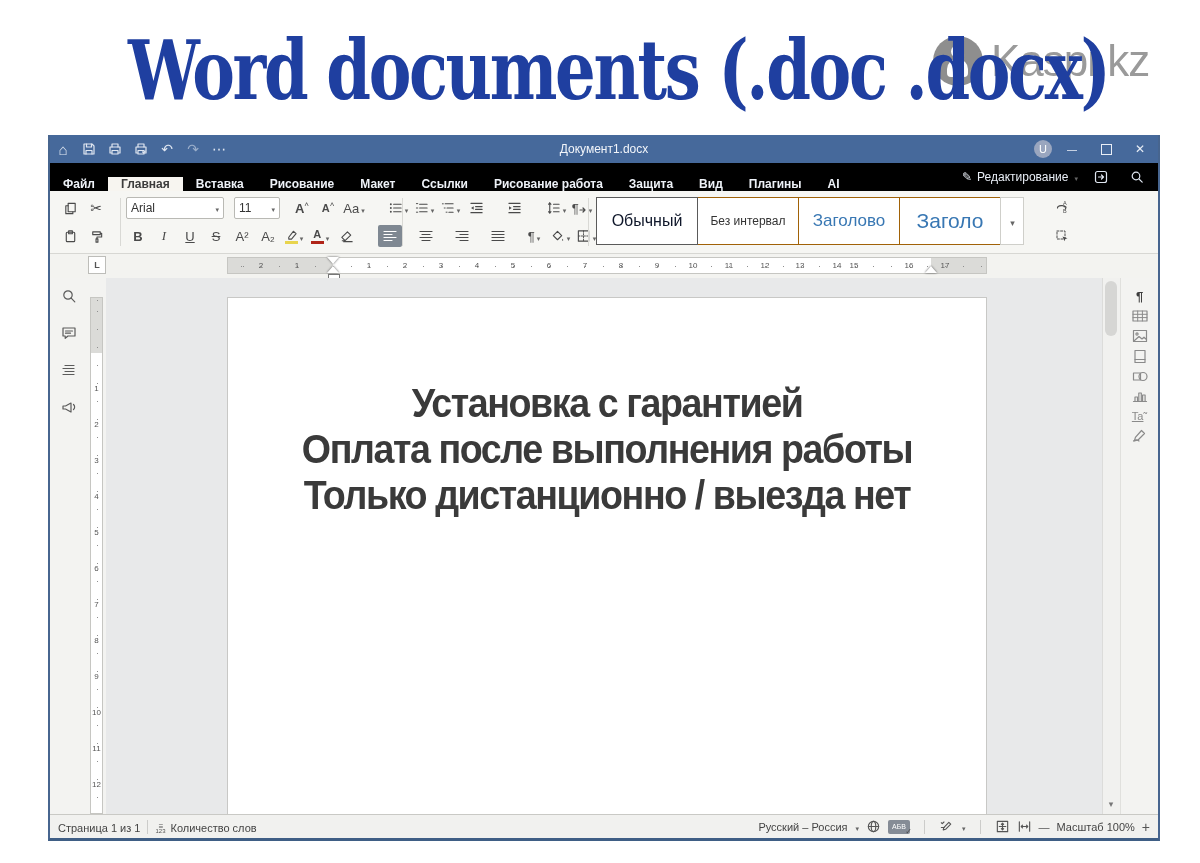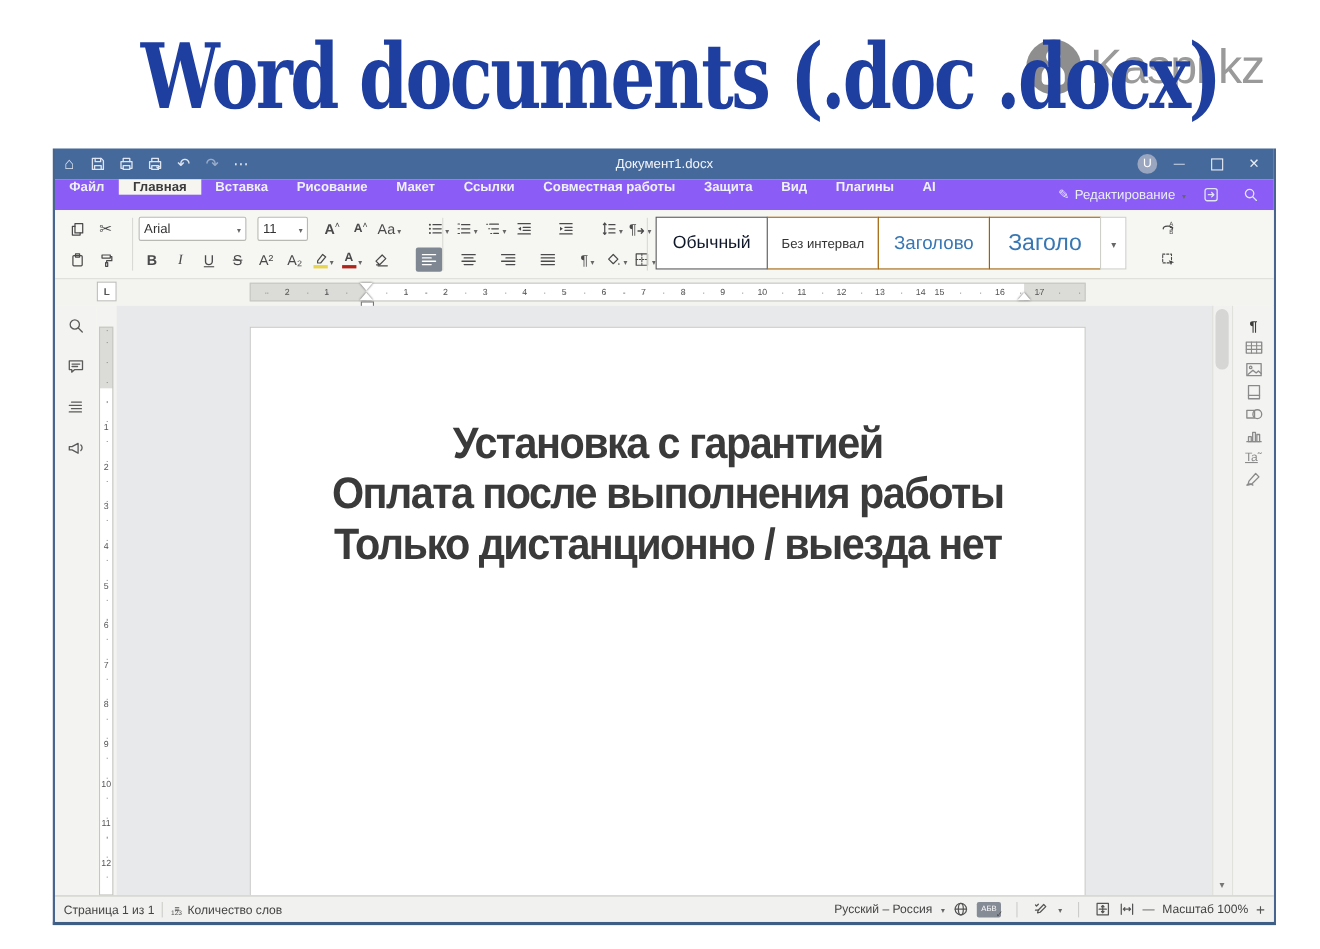--- a/index.html
+++ b/index.html
@@ -19,21 +19,21 @@
     border-left:2px solid #47658f;border-right:2px solid #47658f;border-bottom:3px solid #3f5e85;box-sizing:border-box}
   
   #titlebar{position:absolute;left:0;top:0;width:100%;height:28px;background:#46699b;display:flex;align-items:center;color:#e9eef6}
   .tb-ic{width:26px;height:22px;display:flex;align-items:center;justify-content:center;color:#dfe6f1;font-size:14px}
   #tb-title{position:absolute;left:0;right:0;text-align:center;font-size:12px;color:#f2f5fa;pointer-events:none}
   #tb-right{position:absolute;right:4px;top:0;height:28px;display:flex;align-items:center;gap:6px}
   #avatar{width:18px;height:18px;border-radius:50%;background:#9aa6bf;color:#fff;font-size:11px;display:flex;align-items:center;justify-content:center}
   .winbtn{width:28px;height:22px;display:flex;align-items:center;justify-content:center;color:#e9eef6;font-size:12px}
   .i-max{width:9px;height:9px;border:1.3px solid #e9eef6}
   
-  #tabbar{position:absolute;left:0;top:28px;width:100%;height:28px;background:#8b5cf6;display:flex;align-items:flex-start}
+  #tabbar{position:absolute;left:0;top:28px;width:100%;height:28px;background:#000000;display:flex;align-items:flex-end}
   .tab{padding:0 13px;display:flex;align-items:center;font-size:12px;color:#eef2f8;font-weight:bold}
   .tab.active{background:#f7f5f0;color:#3c3c3c}
   #tab-right{position:absolute;right:8px;top:0;height:28px;display:flex;align-items:center;gap:10px;color:#e9eef6;font-size:12px}
   #edit-mode{display:flex;align-items:center;gap:5px}
   
   #ribbon{position:absolute;left:0;top:56px;width:100%;height:62px;background:#f6f6f3;border-bottom:1px solid #d7d7d3}
   .rrow{position:absolute;left:8px;height:26px;display:flex;align-items:center;gap:2px}
   #rrow1{top:4px}#rrow2{top:32px}
   .rbtn{min-width:22px;height:22px;display:flex;align-items:center;justify-content:center;border-radius:2px;color:#4a4a4a;font-size:13px;padding:0 1px}
   .rbtn.active{background:#7f8892;color:#fff}
@@ -165,21 +165,21 @@
     </div>
   </div>
 
   <div id="tabbar">
     <div class="tab">Файл</div>
     <div class="tab active">Главная</div>
     <div class="tab">Вставка</div>
     <div class="tab">Рисование</div>
     <div class="tab">Макет</div>
     <div class="tab">Ссылки</div>
-    <div class="tab">Совместная работы</div>
+    <div class="tab">Рисование работа</div>
     <div class="tab">Защита</div>
     <div class="tab">Вид</div>
     <div class="tab">Плагины</div>
     <div class="tab">AI</div>
     <div id="tab-right">
       <div id="edit-mode">
         <span class="i-pencil"></span>
         <span>Редактирование</span>
         <span class="chv"></span>
       </div>

